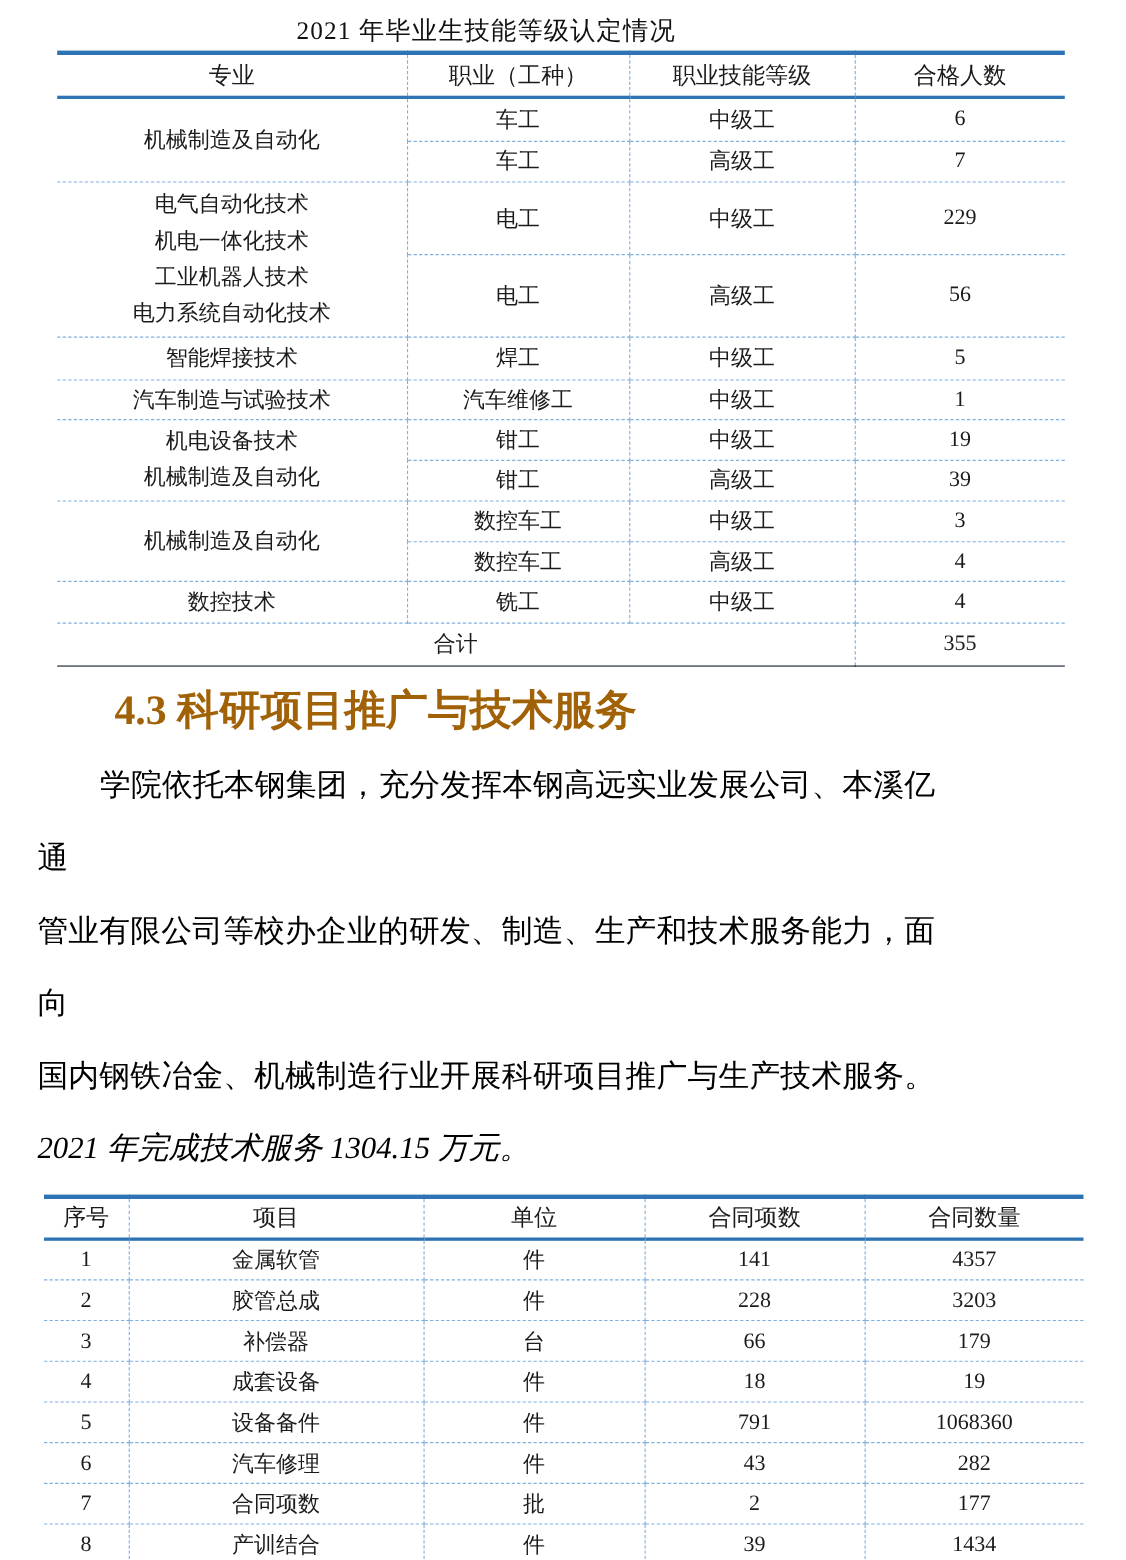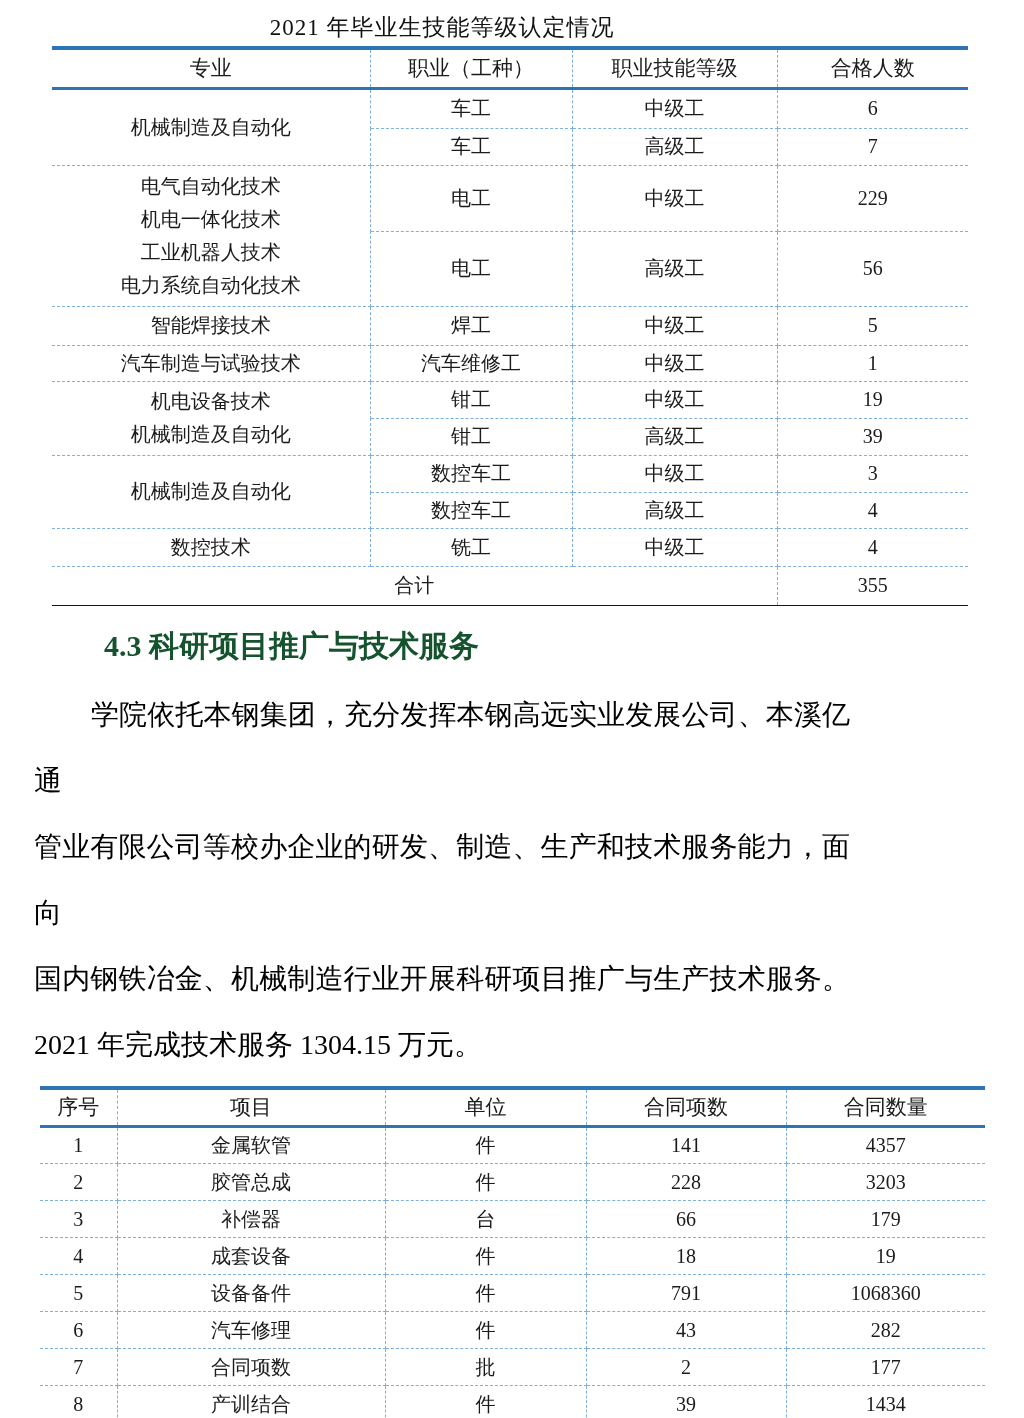--- a/index.html
+++ b/index.html
@@ -33,31 +33,31 @@
   td.c1{border-left:none;}
   td.cl{border-right:none;}
   td.multi{white-space:pre-line;line-height:33px;}
 
   tr.h40{height:40px} tr.h39{height:39px} tr.h38{height:38px}
   tr.h37{height:37px} tr.h36{height:36px} tr.h66{height:66px} tr.h75{height:75px}
 
   
   .sec-heading{
     margin:18px 0 0 104px;
-    font-size:30px;font-weight:bold;line-height:44px;color:#14532d;
+    font-size:38px;font-weight:bold;line-height:44px;color:#a16207;
   }
 
   
   .para{margin:14px 34px 0 34px;}
   .pline{
     font-size:28px;line-height:66px;color:#000000;
     text-align:justify;text-align-last:justify;
   }
   .pline.first{text-indent:57px;}
-  .pline.last{text-align-last:left;}
+  .pline.last{text-align-last:left;font-style:italic;}
 </style>
 </head>
 <body>
 
 <div class="doc">
 
   <div id="t1-title" class="tbl-title">2021 年毕业生技能等级认定情况</div>
 
   <table id="t1">
     <colgroup>

